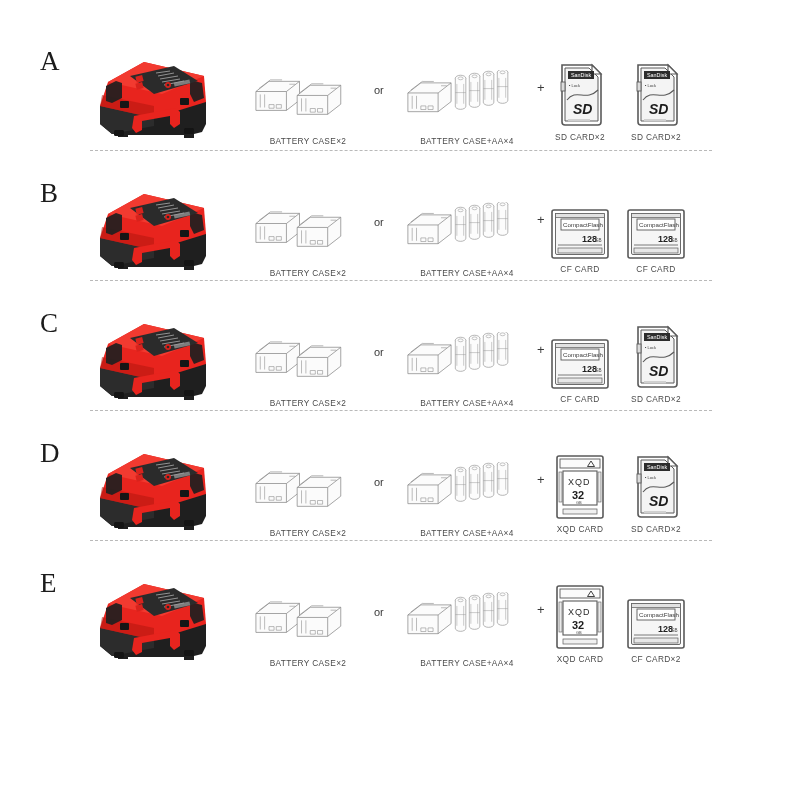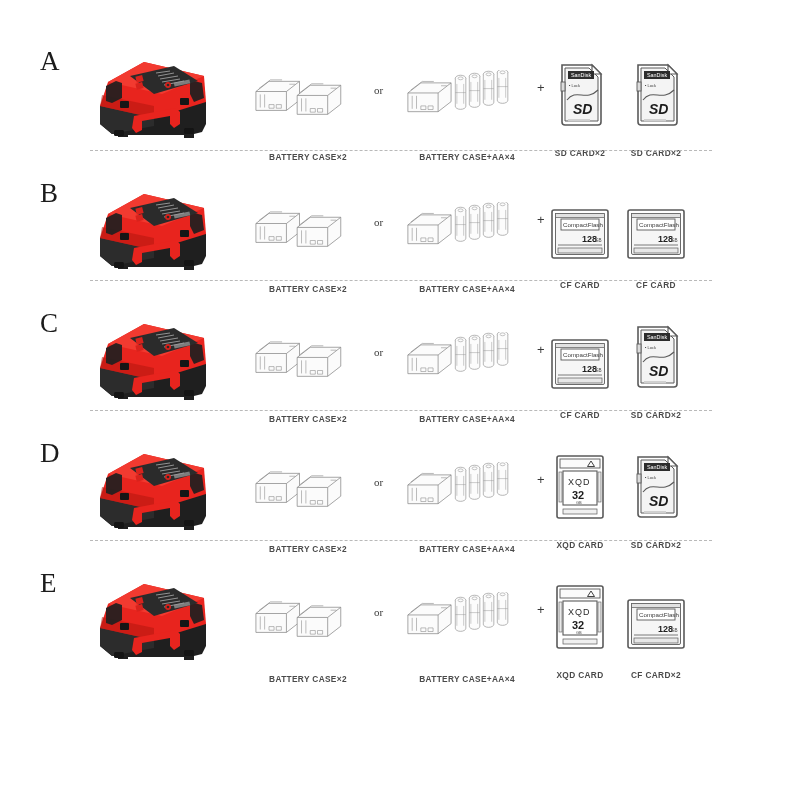--- a/index.html
+++ b/index.html
@@ -44,32 +44,31 @@
     text-align:center;
   }
   .item .art{
     height:76px;
     display:flex;
     align-items:flex-end;
     justify-content:center;
   }
   .caption{
     font-size:8.3px;
-    font-weight:bold;
+    font-weight:normal;
     color:#4a4a4a;
     letter-spacing:.35px;
     white-space:nowrap;
-    margin-top:20px;
+    margin-top:4px;
   }
   .conj{
     position:absolute;
     font-size:11px;
     color:#3a3a3a;
     top:44px;
-    font-family:Liberation Serif, serif;
   }
   .plus{
     position:absolute;
     font-size:13px;
     color:#3a3a3a;
     top:40px;
   }
 
   
   .case{

